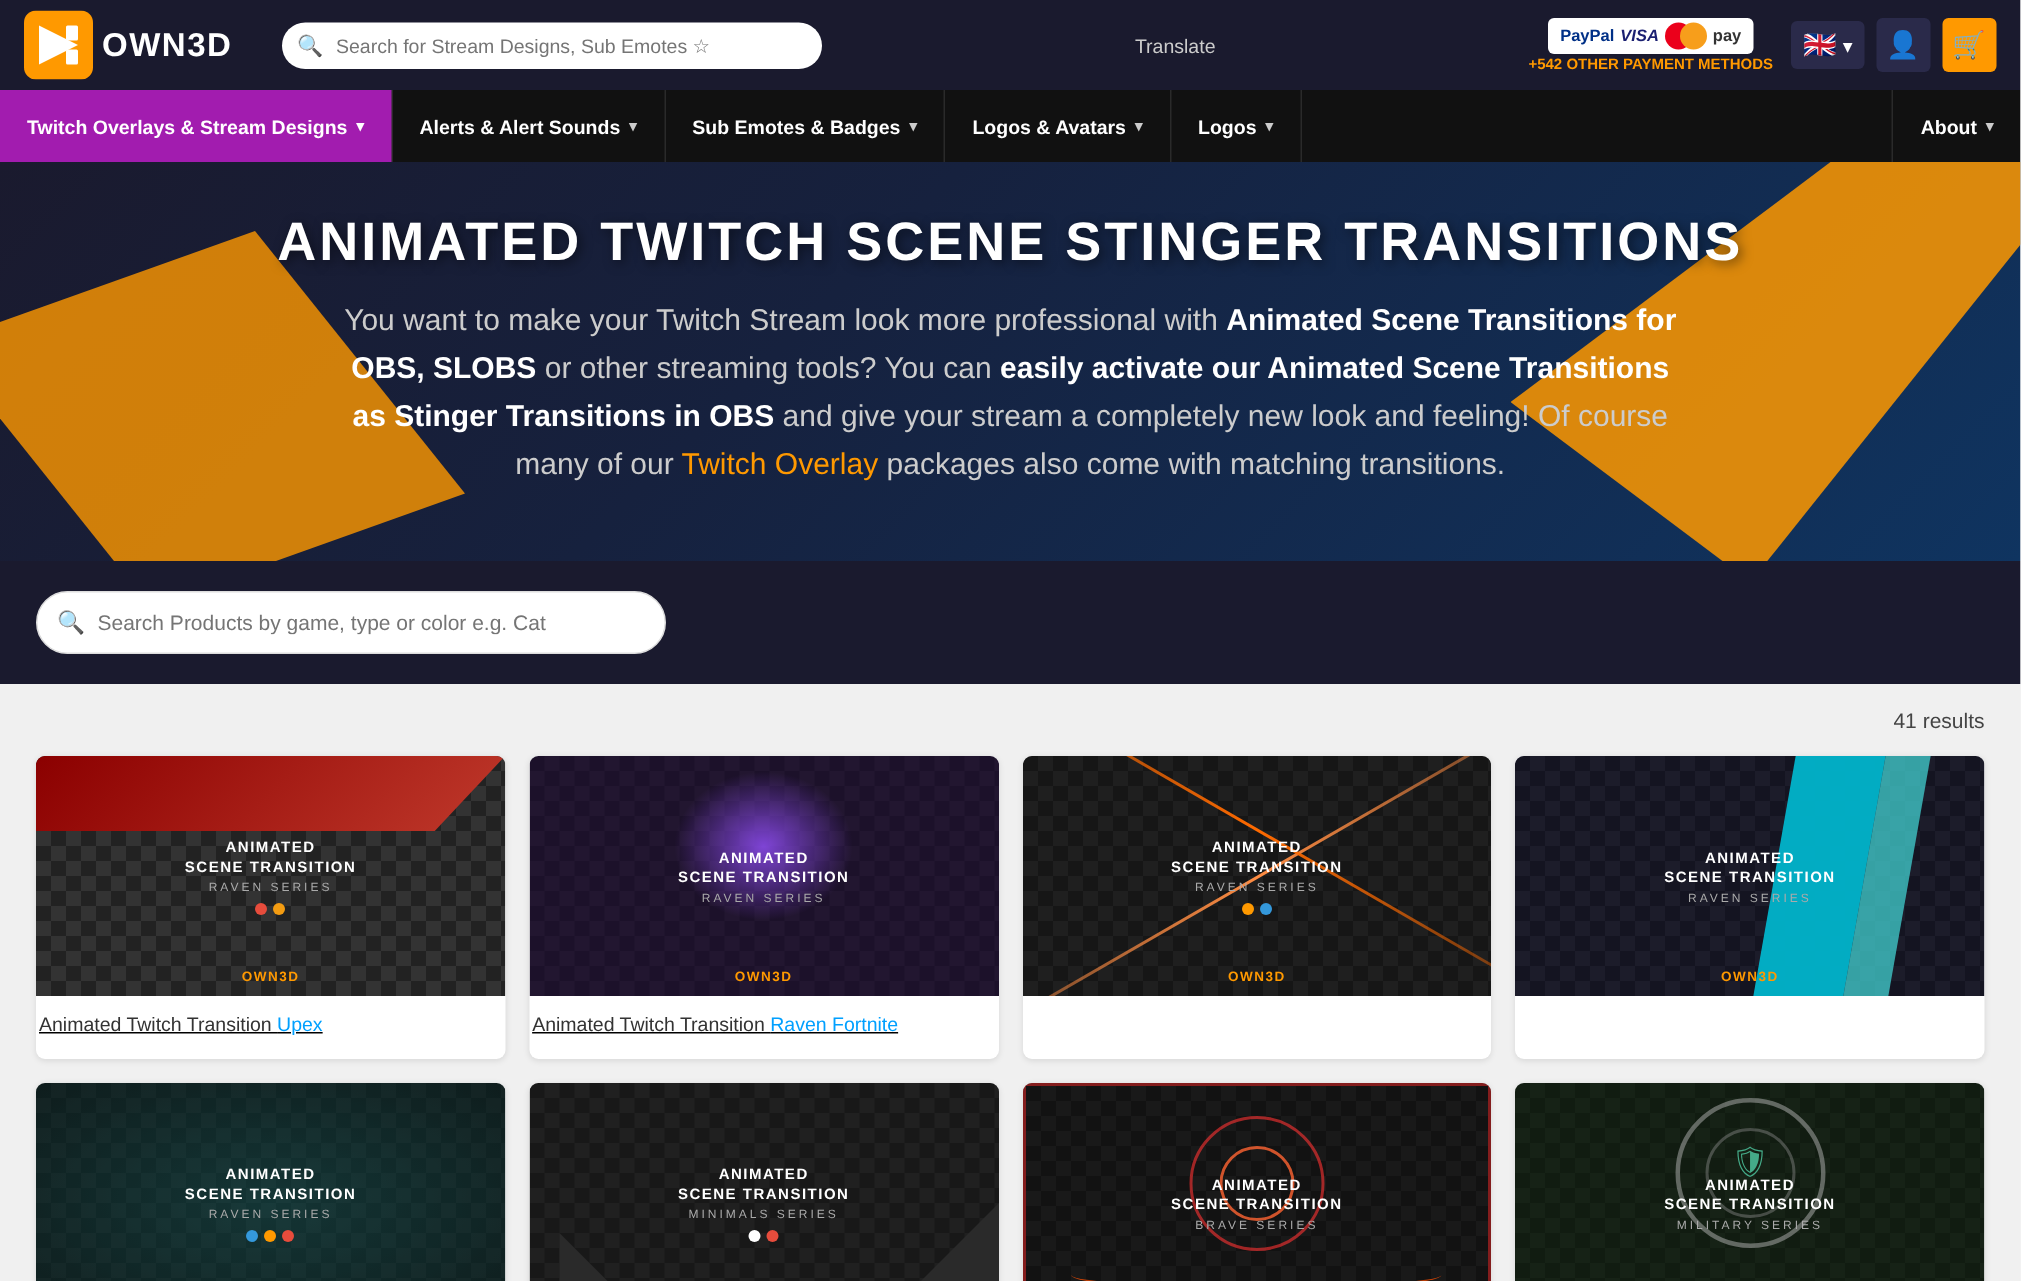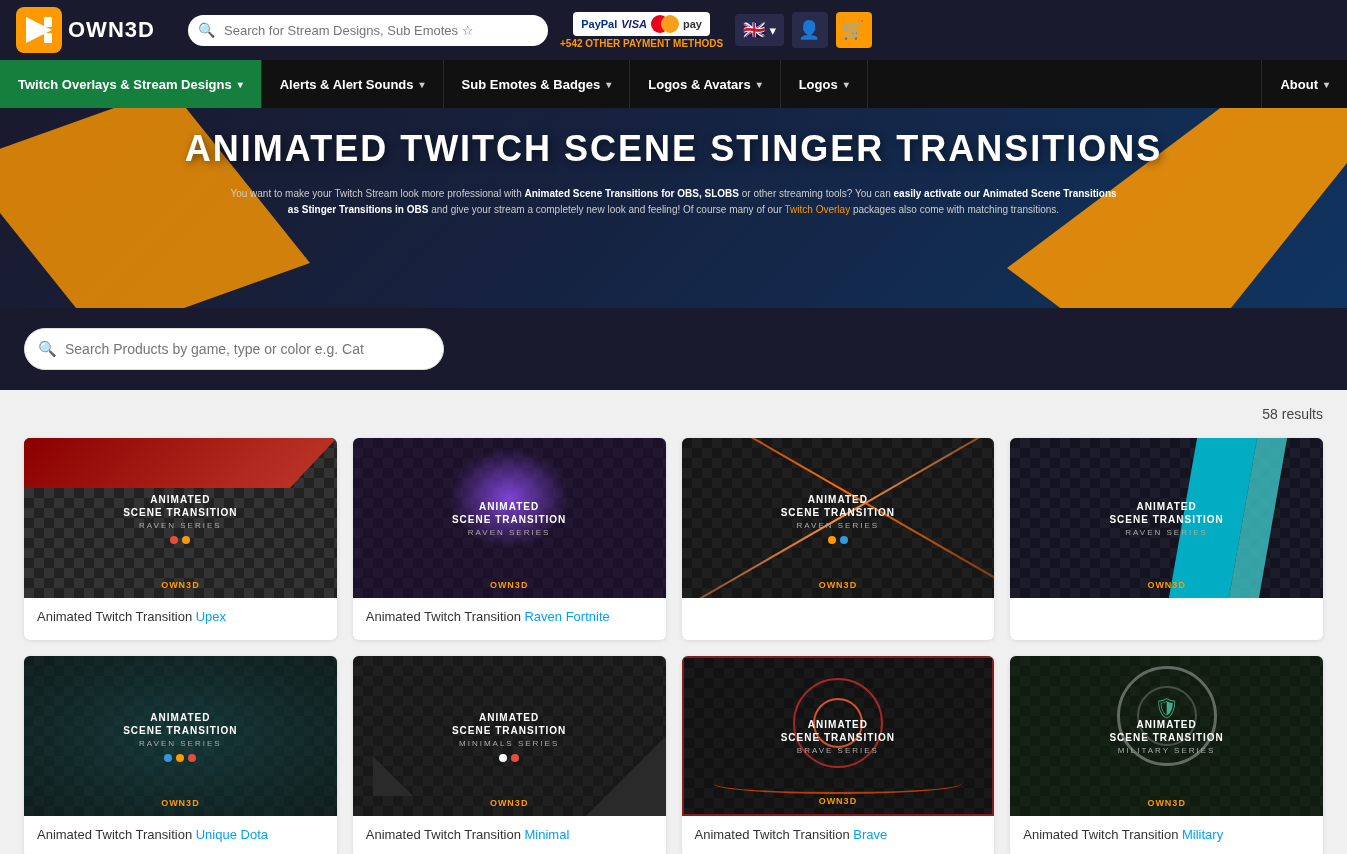--- a/index.html
+++ b/index.html
@@ -138,40 +138,40 @@
       padding: 0 18px;
       color: white;
       font-size: 13px;
       font-weight: 600;
       cursor: pointer;
       white-space: nowrap;
       border-right: 1px solid #2a2a2a;
       text-decoration: none;
     }
     .nav-item:first-child {
-      background: #15803d;
+      background: #a21caf;
       color: white;
     }
     .nav-item.about {
       margin-left: auto;
       border-left: 1px solid #2a2a2a;
       border-right: none;
     }
     .nav-item .chevron {
       font-size: 10px;
       color: #ccc;
     }
     .nav-item:first-child .chevron { color: white; }
 
     
     .hero {
       background: linear-gradient(135deg, #1a1a2e 0%, #16213e 40%, #0f3460 100%);
       position: relative;
       overflow: hidden;
-      padding: 20px 40px 48px;
+      padding: 32px 40px 48px;
       text-align: center;
       min-height: 200px;
     }
     .hero::before {
       content: '';
       position: absolute;
       top: -20px; right: -60px;
       width: 400px; height: 300px;
       background: #f90;
       clip-path: polygon(60% 0%, 100% 0%, 40% 100%, 0% 60%);
@@ -191,21 +191,21 @@
       color: white;
       font-size: 36px;
       font-weight: 900;
       text-transform: uppercase;
       letter-spacing: 2px;
       margin-bottom: 16px;
       text-shadow: 2px 2px 8px rgba(0,0,0,0.5);
     }
     .hero p {
       color: #ccc;
-      font-size: 10px;
+      font-size: 20px;
       line-height: 1.6;
       max-width: 900px;
       margin: 0 auto;
     }
     .hero p strong { color: white; }
     .hero p a { color: #f90; text-decoration: none; }
 
     
     .search-section {
       background: #1a1a2e;
@@ -431,21 +431,22 @@
       border: 2px solid rgba(150,150,150,0.4);
       border-radius: 50%;
     }
     .card-military .mil-shield {
       position: absolute;
       top: 40px; left: 50%;
       transform: translateX(-50%);
       color: #4a8; font-size: 20px; z-index: 2;
     }
     .product-info {
-      padding: 10px 13px 14px;
+      padding: 10px 2px 14px;
+      text-decoration: underline;
     }
     .product-title {
       font-size: 13px;
       color: #333;
       line-height: 1.4;
     }
     .product-title .highlight {
       color: #00a0ff;
     }
 
@@ -464,20 +465,23 @@
     <span class="logo-text">OWN3D</span>
   </div>
 
   <div class="header-search">
     <div class="header-search-wrap">
       <span class="search-ico">🔍</span>
       <input type="text" placeholder="Search for Stream Designs, Sub Emotes ☆" style="">
     </div>
   </div>
 
+  <div class="header-center">
+    <span class="header-translate">Translate</span>
+  </div>
 
   <div class="payment-methods">
     <div class="payment-logos">
       <span class="paypal-badge">PayPal</span>
       <span class="visa-badge">VISA</span>
       <span class="mc-badge">
         <span class="mc-left"></span>
           <span class="mc-right"></span>
       </span>
       <span class="gpay-badge">pay</span>
@@ -538,21 +542,21 @@
 </section>
 
 <div class="search-section">
   <div class="search-bar-wrap">
     <span class="s-icon">🔍</span>
     <input type="text" placeholder="Search Products by game, type or color e.g. Cat" style="">
   </div>
 </div>
 
 <div class="results-section">
-  <div class="results-header">58 results</div>
+  <div class="results-header">41 results</div>
 
   <div class="products-grid">
 
     <div class="product-card card-upex">
       <div class="product-thumb">
         <div class="thumb-bg">
           <div class="thumb-checkerboard"></div>
           <div class="thumb-accent"></div>
           <div class="thumb-overlay" style="z-index:2; position:relative;">
             <div class="anim-label">ANIMATED<br>SCENE TRANSITION</div>

